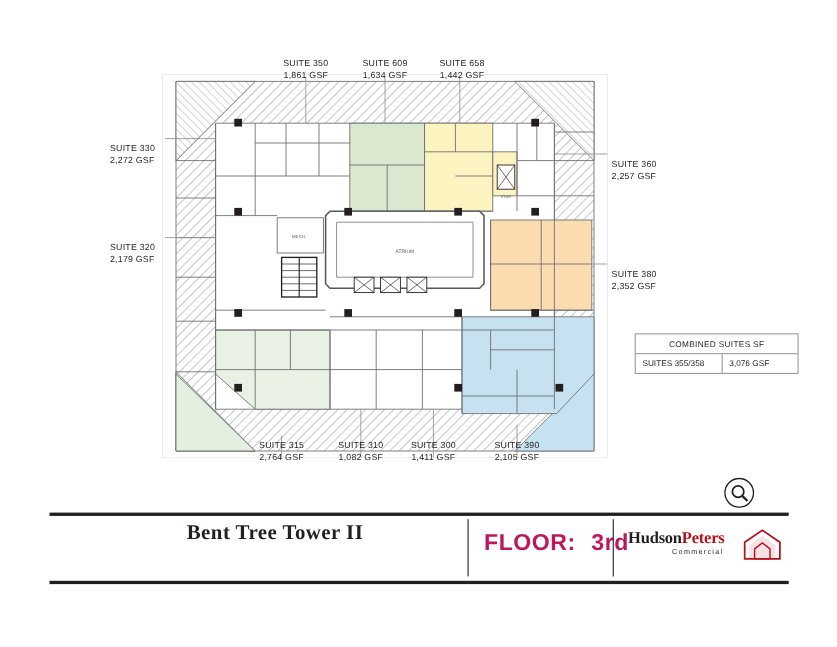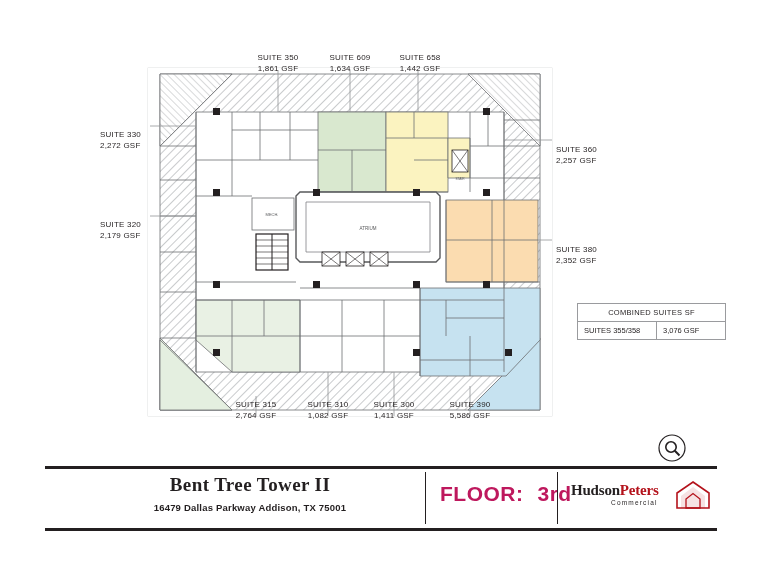--- a/index.html
+++ b/index.html
@@ -390,21 +390,21 @@
       <span class="l2">1,082 GSF</span>
     </div>
 
     <div class="label center" style="left:358px; top:399px; width:72px;">
       <span class="l1">SUITE 300</span>
       <span class="l2">1,411 GSF</span>
     </div>
 
     <div class="label center" style="left:432px; top:399px; width:76px;">
       <span class="l1">SUITE 390</span>
-      <span class="l2">5,586 GSF</span>
+      <span class="l2">2,105 GSF</span>
     </div>
 
     <div id="combined">
       <div class="ctitle">COMBINED SUITES  SF</div>
       <table>
         <tbody>
             <tr>
           <td>SUITES 355/358</td>
           <td class="num">3,076 GSF</td>
         </tr>
@@ -419,21 +419,20 @@
         <line x1="16.8" y1="16.8" x2="21.5" y2="21.5" stroke="#231f20" stroke-width="2"></line>
       </svg>
     </div>
 
   </div>
 
   <div id="footer">
     <div id="rule-top"></div>
 
     <div id="bldg-name">Bent Tree Tower II</div>
-    <div id="bldg-addr">16479 Dallas Parkway Addison, TX 75001</div>
 
     <div id="divider1"></div>
 
     <div id="floor-block">
       <span>FLOOR:</span><span class="fval">3rd</span>
     </div>
 
     <div id="divider2"></div>
 
     <div id="logo">

